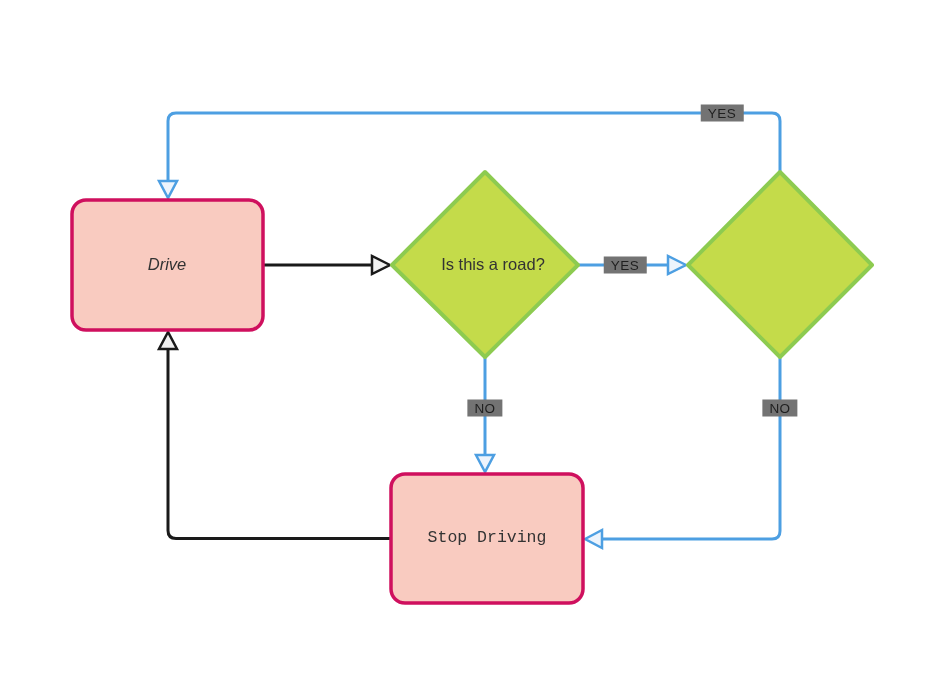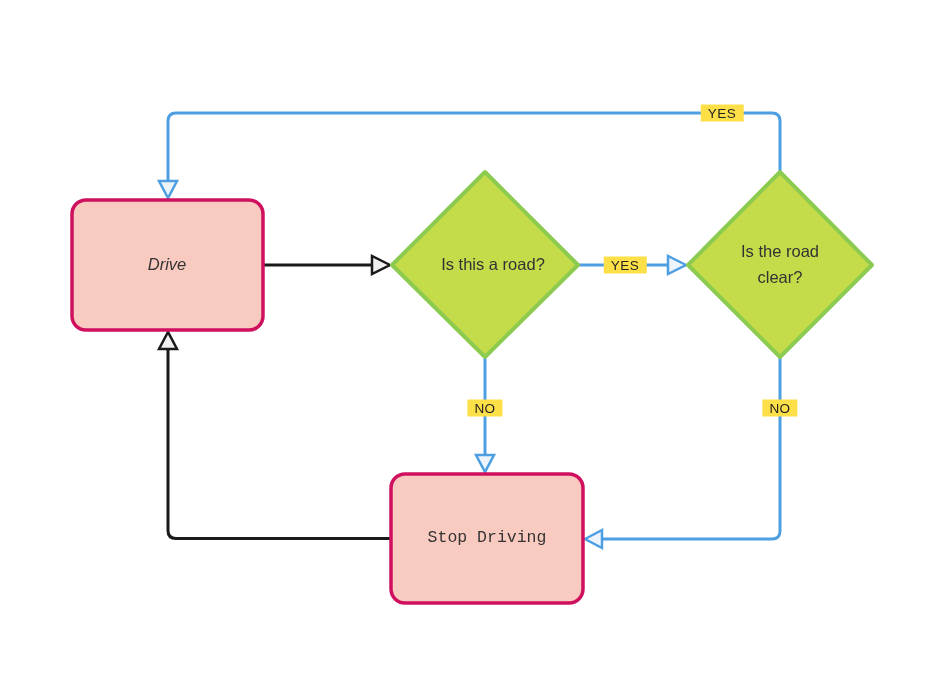--- a/index.html
+++ b/index.html
@@ -29,21 +29,21 @@
     text-align: center;
     white-space: normal;
     pointer-events: none;
   }
   .node-label.wrap {
     width: 118px;
   }
   .edge-label {
     position: absolute;
     transform: translate(-50%, -50%);
-    background: #fde047;
+    background: #737373;
     color: #1f1f1f;
     font-size: 13.5px;
     letter-spacing: 0.5px;
     padding: 1px 7px;
     text-align: center;
     pointer-events: none;
   }
 </style>
 </head>
 <body>
@@ -76,21 +76,20 @@
 
     <polygon points="780,172 872,265 780,357 688,265" fill="#c4db4a" stroke="#8dcb50" stroke-width="4" stroke-linejoin="round"></polygon>
 
     <rect x="391" y="474" width="192" height="129" rx="14" ry="14" fill="#f9cbc0" stroke="#cf105e" stroke-width="3.5"></rect>
   </svg>
 
   <div class="node-label" style="left:167px; top:265px;font-style:italic;">Drive</div>
 
   <div class="node-label wrap" style="left:485px; top:265px;margin-left:8px;">Is this a road?</div>
 
-  <div class="node-label wrap" style="left:780px; top:265px;">Is the road clear?</div>
 
   <div class="node-label" style="left:487px; top:538px;font-family:Liberation Mono, monospace;">Stop Driving</div>
 
   <div class="edge-label" style="left:722px; top:113px;">YES</div>
 
   <div class="edge-label" style="left:625px; top:265px;">YES</div>
 
   <div class="edge-label" style="left:485px; top:408px;">NO</div>
 
   <div class="edge-label" style="left:780px; top:408px;">NO</div>

